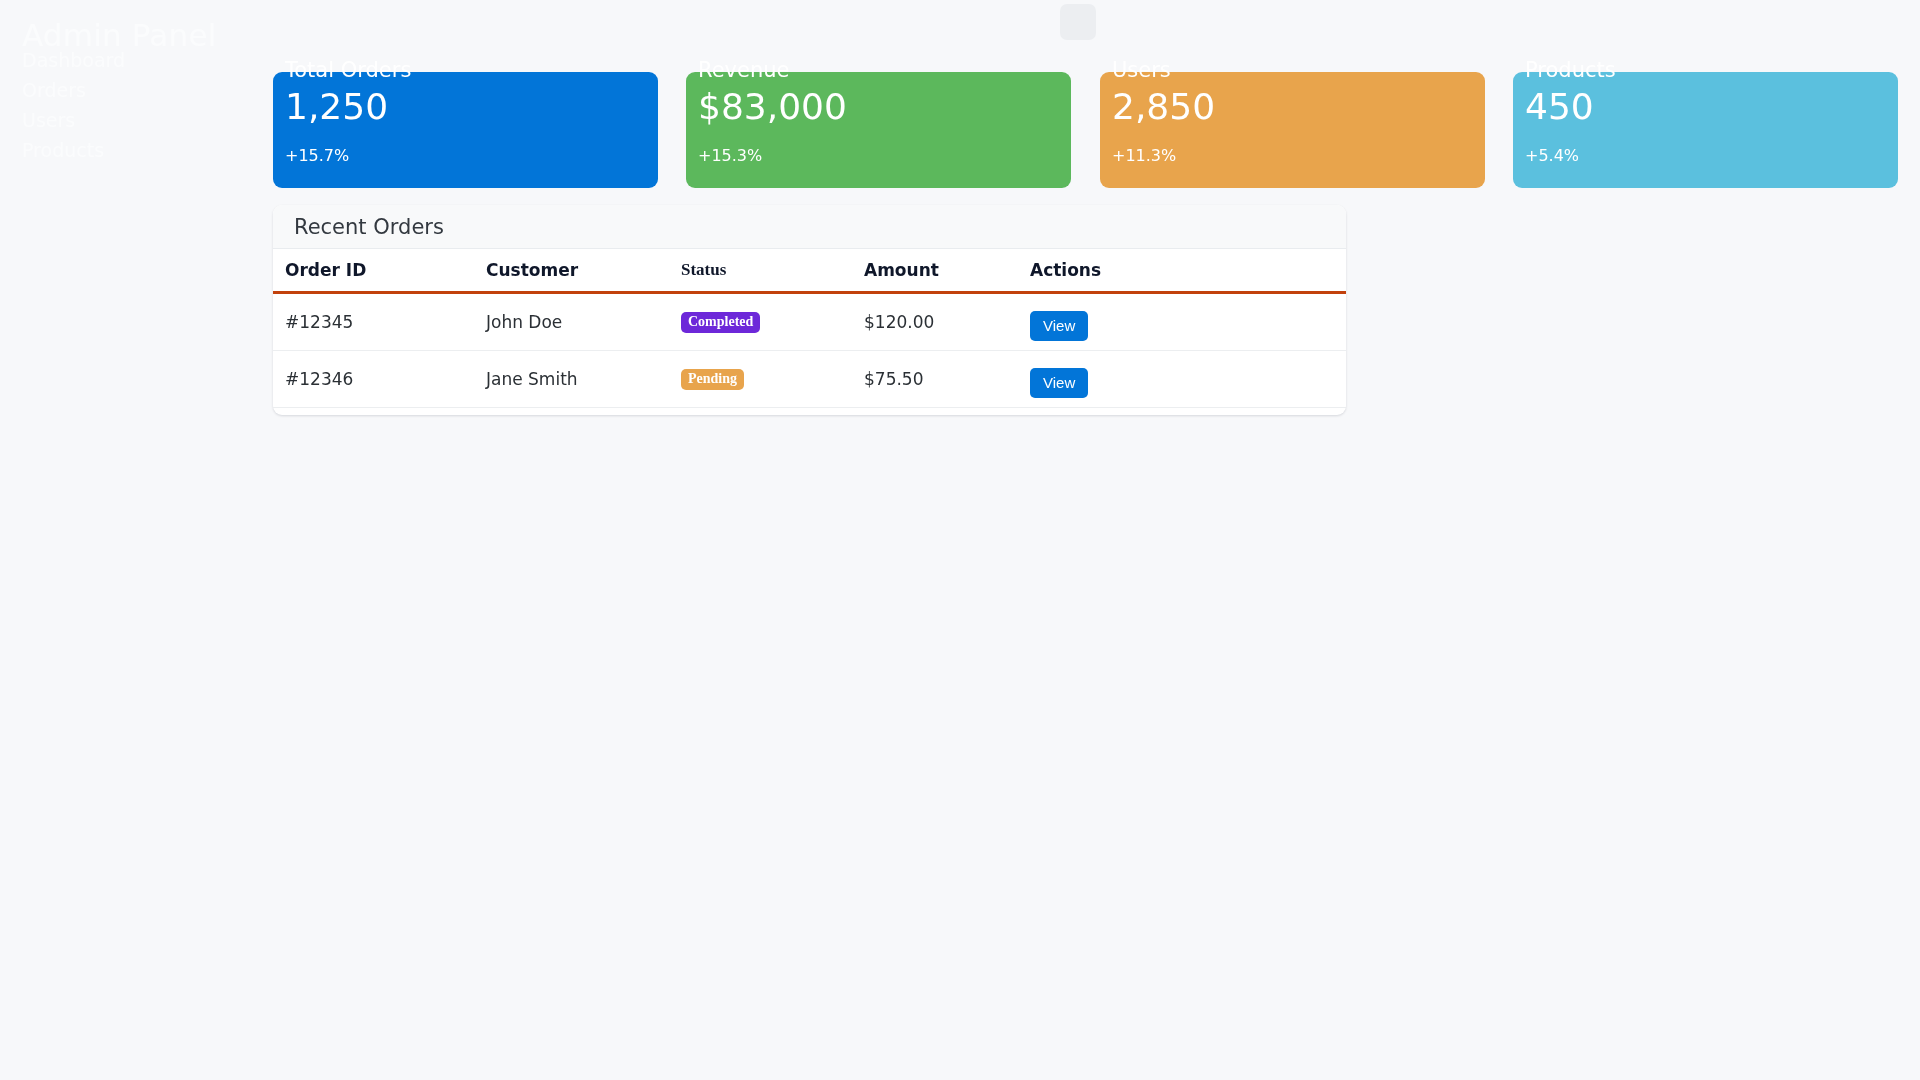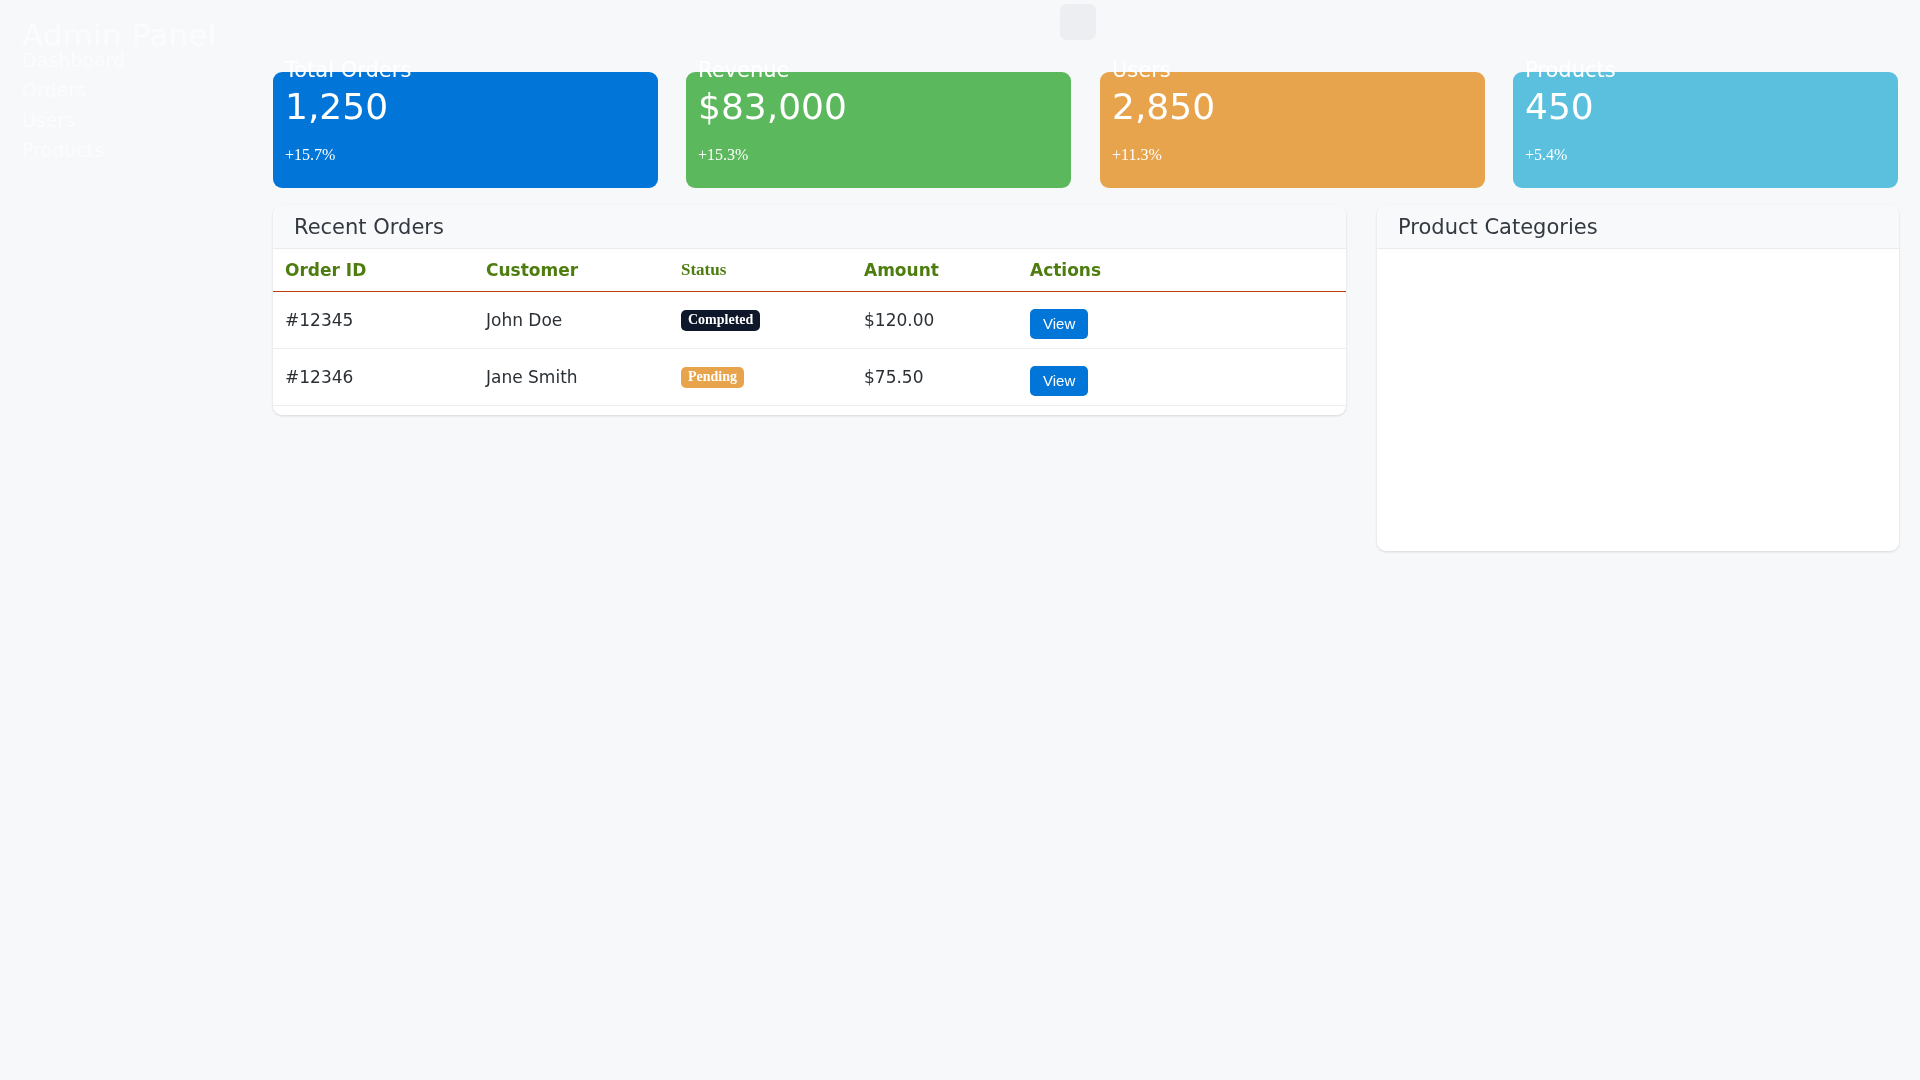--- a/index.html
+++ b/index.html
@@ -47,21 +47,21 @@
   .stat-title {
     position:absolute; left:12px; top:-14px;
     font-size:21px; color:#ffffff; white-space:nowrap;
   }
   .stat-value {
     position:absolute; left:12px; top:15px;
     font-size:36px; color:#ffffff; line-height:1.1; white-space:nowrap;
   }
   .stat-change {
     position:absolute; left:12px; top:74px;
-    font-size:16px; color:#ffffff; white-space:nowrap;font-family:Liberation Serif, serif;
+    font-size:16px; color:#ffffff; white-space:nowrap;
   }
 
   
   .panel {
     position:absolute; background:#ffffff;
     border-radius:9px;
     box-shadow:0 1px 3px rgba(16,24,40,.09), 0 1px 2px rgba(16,24,40,.05);
   }
   .panel-head {
     height:44px; background:#f8f9fa;
@@ -71,22 +71,22 @@
   }
   .panel-title { font-size:21px; color:#333940; font-weight:400; white-space:nowrap;text-align:right; }
 
   #orders-panel { left:273px; top:205px; width:1073px; height:210px; }
   #categories-panel { left:1377px; top:205px; width:522px; height:346px; }
   #categories-body { height:300px; background:#fff; border-radius:0 0 9px 9px; }
 
   
   table { width:100%; border-collapse:collapse; table-layout:fixed; }
   th {
-    text-align:left; font-size:17px; font-weight:bold; color:#4d7c0f;
-    padding:11px 0 11px 0; border-bottom:1px solid #c2410c;
+    text-align:left; font-size:17px; font-weight:bold; color:#0f172a;
+    padding:11px 0 11px 0; border-bottom:3px solid #c2410c;
   }
   td {
     font-size:17px; color:#2b3035; padding:13px 0 13px 0;
     border-bottom:1px solid #eceef0; vertical-align:middle;
   }
   tr:last-child td { border-bottom:1px solid #eceef0; }
   .c-id   { width:213px; padding-left:12px; }
   .c-cust { width:195px; }
   .c-stat { width:183px;font-family:Liberation Serif, serif; }
   .c-amt  { width:166px; }
@@ -164,21 +164,21 @@
           <th class="c-stat">Status</th>
           <th class="c-amt">Amount</th>
           <th class="c-act">Actions</th>
         </tr>
       </thead>
       <tbody>
         <tr>
           <td class="c-id">#12345</td>
           <td class="c-cust">John Doe</td>
           <td class="c-stat">
-            <span class="badge" style="background-color: #0f172a;">Completed</span>
+            <span class="badge" style="background-color: #6d28d9;">Completed</span>
           </td>
           <td class="c-amt">$120.00</td>
           <td class="c-act">
             <button class="btn-view">View</button>
           </td>
         </tr>
         <tr>
           <td class="c-id">#12346</td>
           <td class="c-cust">Jane Smith</td>
           <td class="c-stat">
@@ -186,20 +186,14 @@
           </td>
           <td class="c-amt">$75.50</td>
           <td class="c-act">
             <button class="btn-view">View</button>
           </td>
         </tr>
       </tbody>
     </table>
   </div>
 
-  <div class="panel" id="categories-panel">
-    <div class="panel-head">
-      <span class="panel-title">Product Categories</span>
-    </div>
-    <div id="categories-body"></div>
-  </div>
 
 </div>
 
 </body></html>

